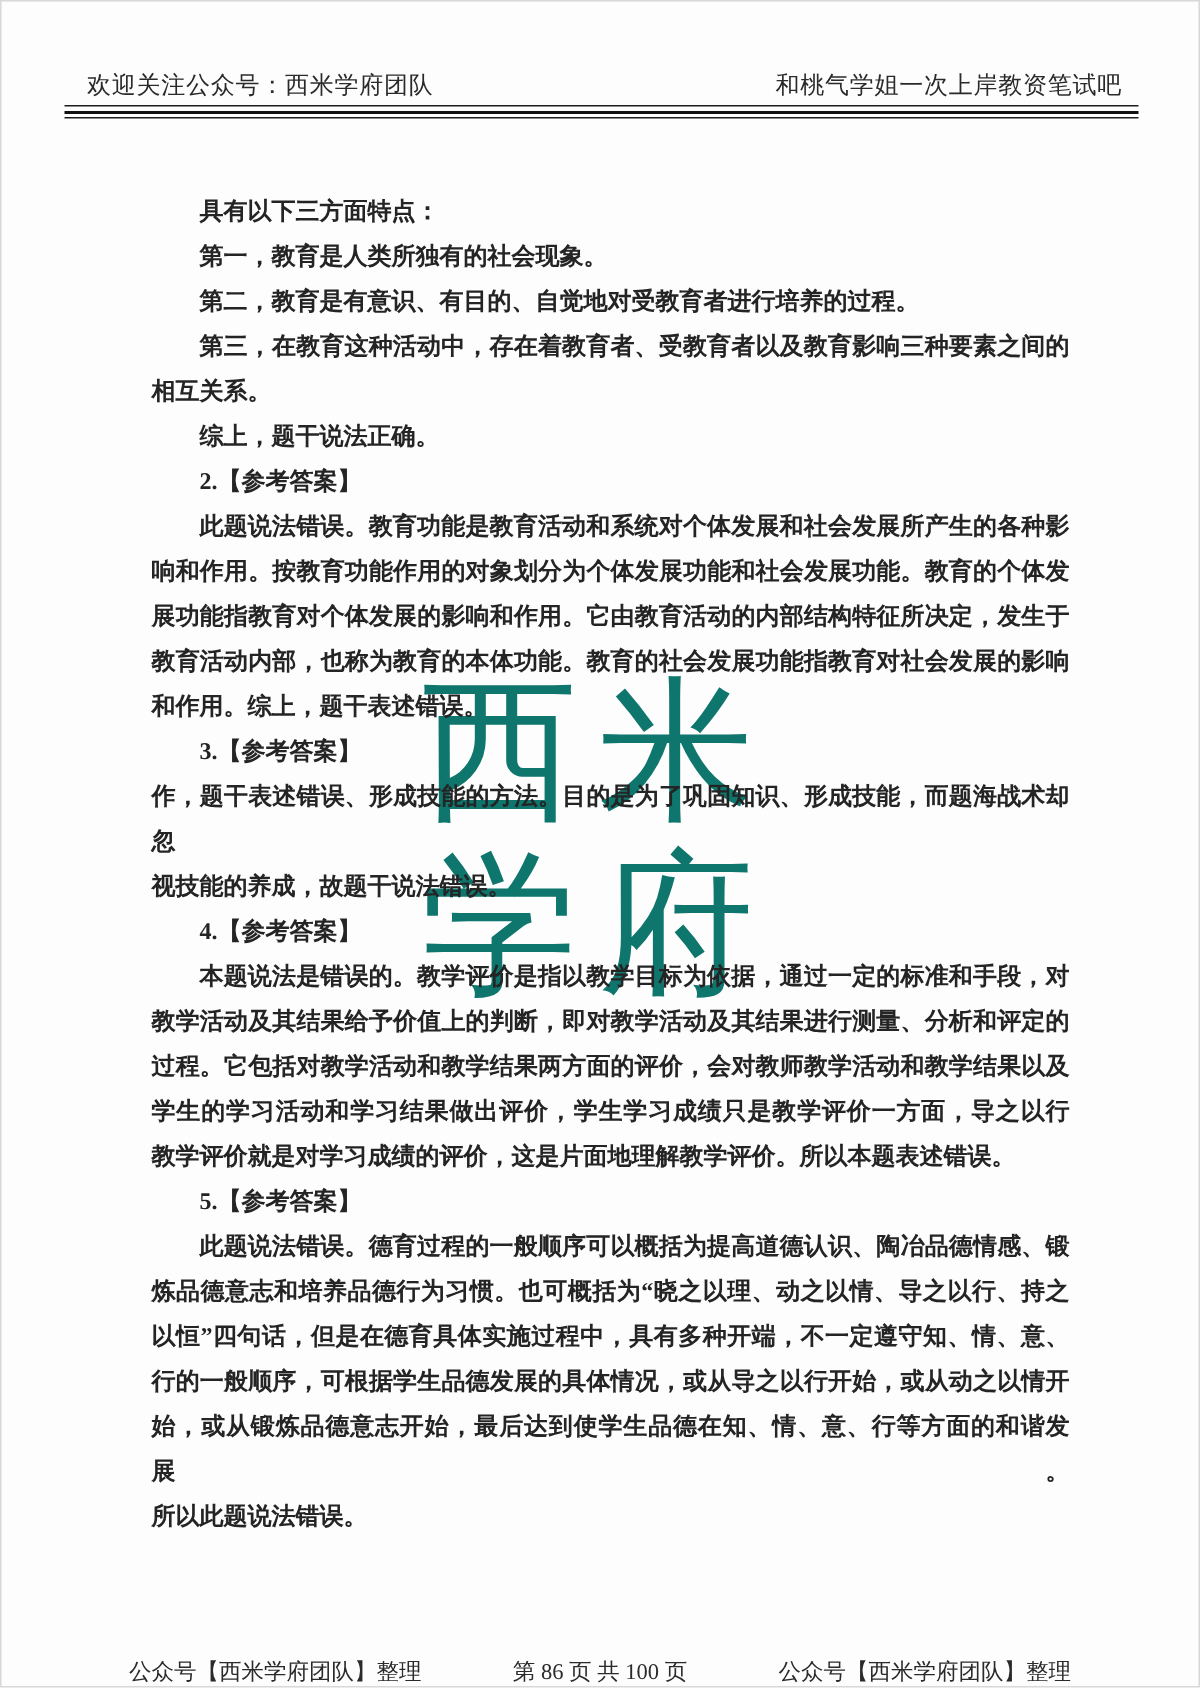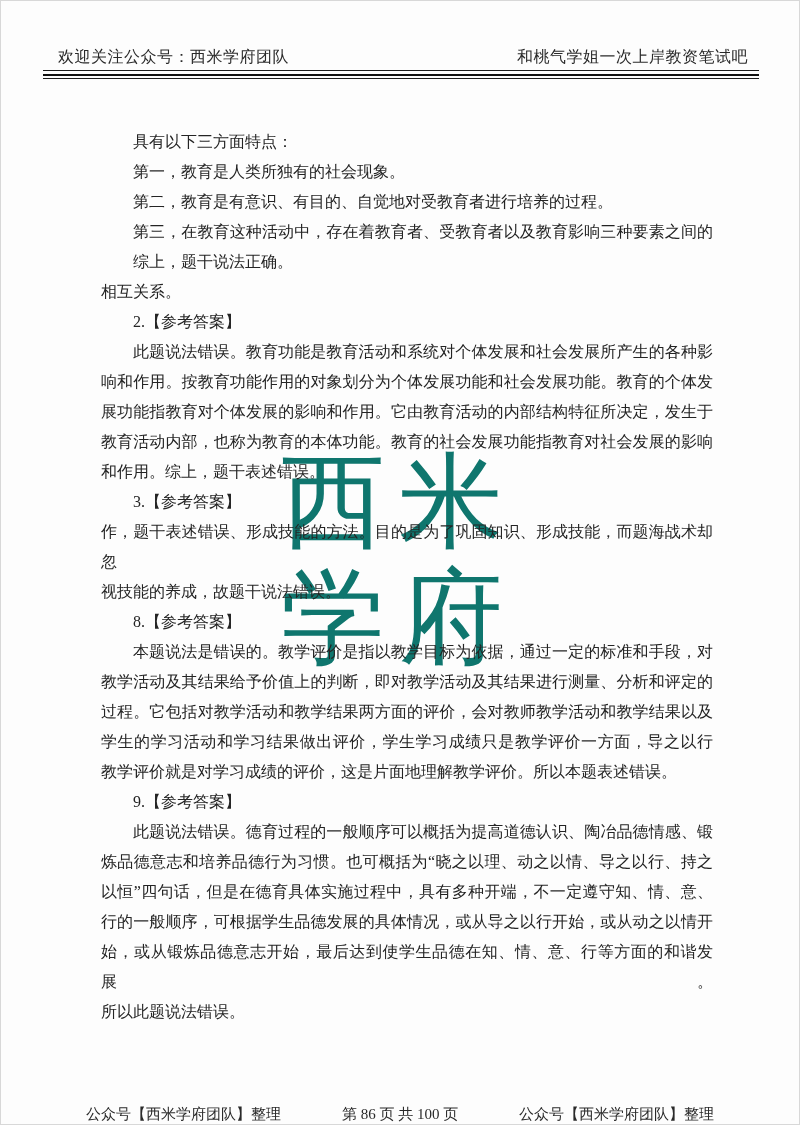--- a/index.html
+++ b/index.html
@@ -59,21 +59,21 @@
   .doc-body {
     position: absolute;
     left: 100px;
     top: 126px;
     width: 612px;
     z-index: 1;
     font-size: 16px;
     line-height: 30px;
     color: #242424;
   }
-  .doc-body .line { white-space: nowrap; }
+  .doc-body .line { white-space: nowrap; font-weight: bold; }
   .doc-body .line.indent { text-indent: 2em; }
   .doc-body .line.fill {
     white-space: normal;
     text-align: justify;
     text-align-last: justify;
     text-justify: inter-character;
   }
 
   
   .footer-row {
@@ -105,38 +105,38 @@
     <div class="r3"></div>
   </div>
 
   <div class="watermark"><span>西</span><span>米</span><span>学</span><span>府</span></div>
 
   <div class="doc-body">
       <div class="line indent">具有以下三方面特点：</div>
       <div class="line indent">第一，教育是人类所独有的社会现象。</div>
       <div class="line indent">第二，教育是有意识、有目的、自觉地对受教育者进行培养的过程。</div>
       <div class="line indent fill">第三，在教育这种活动中，存在着教育者、受教育者以及教育影响三种要素之间的</div>
+      <div class="line">相互关系。</div>
       <div class="line indent">综上，题干说法正确。</div>
-      <div class="line">相互关系。</div>
       <div class="line indent">2.【参考答案】</div>
       <div class="line indent fill">此题说法错误。教育功能是教育活动和系统对个体发展和社会发展所产生的各种影</div>
       <div class="line fill">响和作用。按教育功能作用的对象划分为个体发展功能和社会发展功能。教育的个体发</div>
       <div class="line fill">展功能指教育对个体发展的影响和作用。它由教育活动的内部结构特征所决定，发生于</div>
       <div class="line fill">教育活动内部，也称为教育的本体功能。教育的社会发展功能指教育对社会发展的影响</div>
       <div class="line">和作用。综上，题干表述错误。</div>
       <div class="line indent">3.【参考答案】</div>
       <div class="line fill">作，题干表述错误、形成技能的方法。目的是为了巩固知识、形成技能，而题海战术却忽</div>
       <div class="line">视技能的养成，故题干说法错误。</div>
-      <div class="line indent">8.【参考答案】</div>
+      <div class="line indent">4.【参考答案】</div>
       <div class="line indent fill">本题说法是错误的。教学评价是指以教学目标为依据，通过一定的标准和手段，对</div>
       <div class="line fill">教学活动及其结果给予价值上的判断，即对教学活动及其结果进行测量、分析和评定的</div>
       <div class="line fill">过程。它包括对教学活动和教学结果两方面的评价，会对教师教学活动和教学结果以及</div>
       <div class="line fill">学生的学习活动和学习结果做出评价，学生学习成绩只是教学评价一方面，导之以行</div>
       <div class="line">教学评价就是对学习成绩的评价，这是片面地理解教学评价。所以本题表述错误。</div>
-      <div class="line indent">9.【参考答案】</div>
+      <div class="line indent">5.【参考答案】</div>
       <div class="line indent fill">此题说法错误。德育过程的一般顺序可以概括为提高道德认识、陶冶品德情感、锻</div>
       <div class="line fill">炼品德意志和培养品德行为习惯。也可概括为“晓之以理、动之以情、导之以行、持之</div>
       <div class="line fill">以恒”四句话，但是在德育具体实施过程中，具有多种开端，不一定遵守知、情、意、</div>
       <div class="line fill">行的一般顺序，可根据学生品德发展的具体情况，或从导之以行开始，或从动之以情开</div>
       <div class="line fill">始，或从锻炼品德意志开始，最后达到使学生品德在知、情、意、行等方面的和谐发展。</div>
       <div class="line">所以此题说法错误。</div>
     </div>
 
   <div class="footer-row">
     <span>公众号【西米学府团队】整理</span>

